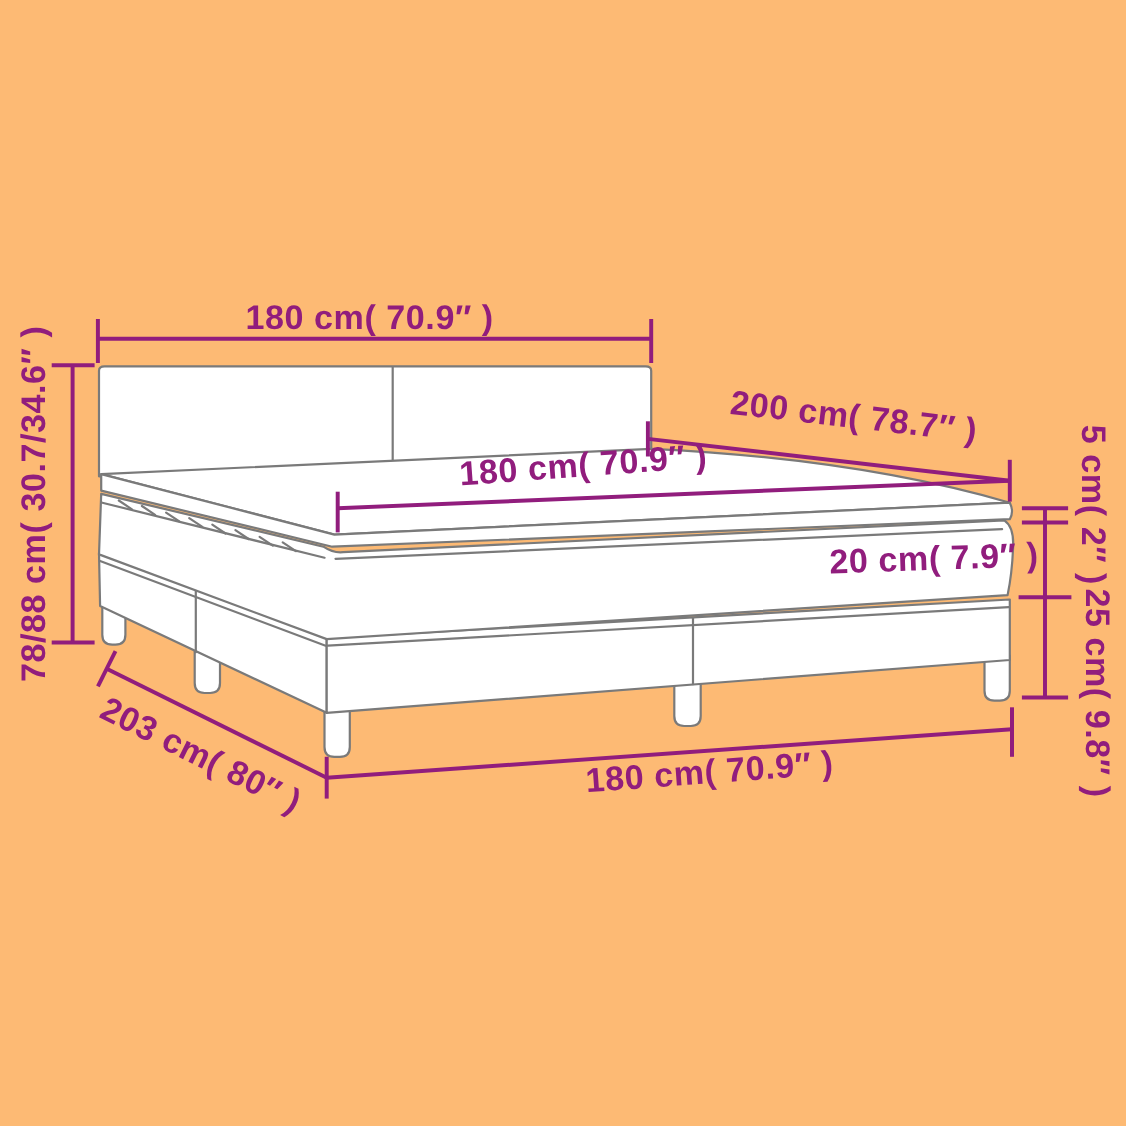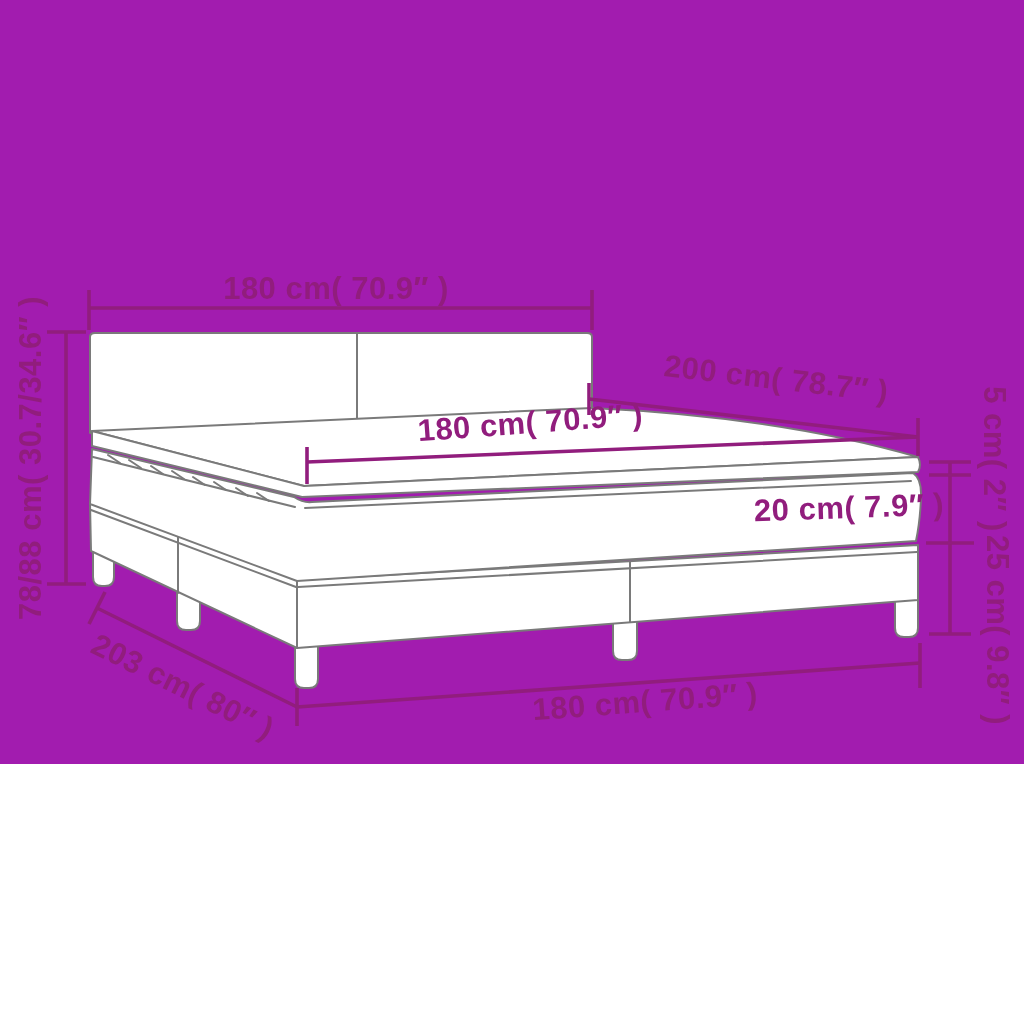--- a/index.html
+++ b/index.html
@@ -3,22 +3,22 @@
 <meta charset="utf-8">
 <style>
   html, body {
     margin: 0;
     padding: 0;
     background: #ffffff;
   }
   .canvas {
     position: relative;
     width: 1024px;
-    height: 764px;
-    background: #a21caf;
+    height: 1024px;
+    background: #fdba74;
     overflow: hidden;
     text-align: center;
   }
   svg text {
     font-family: "Liberation Sans", "DejaVu Sans", sans-serif;
     font-weight: bold;
     font-size: 31px;
     letter-spacing: 0.5px;
   }
   .bed-stroke {

